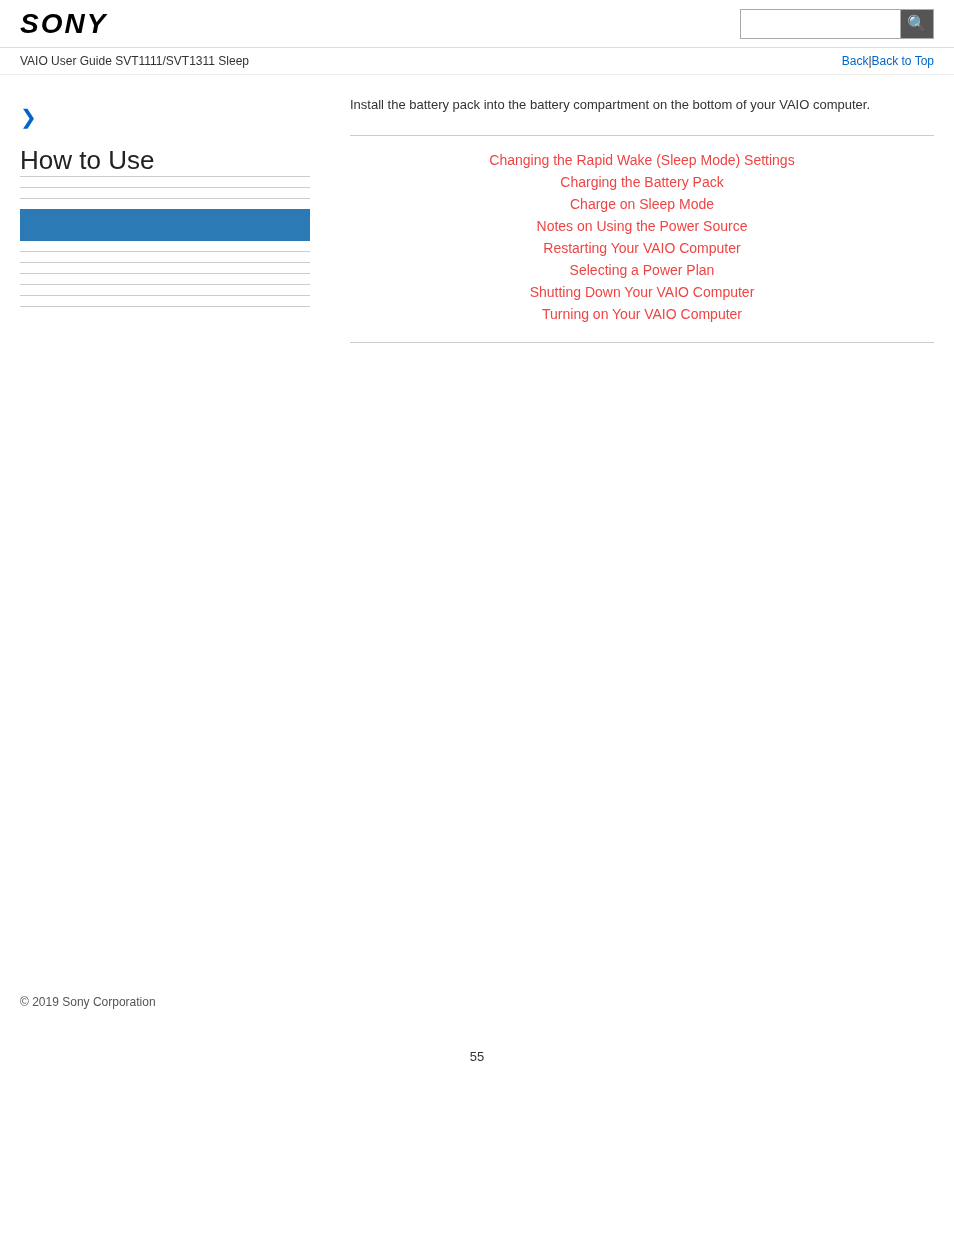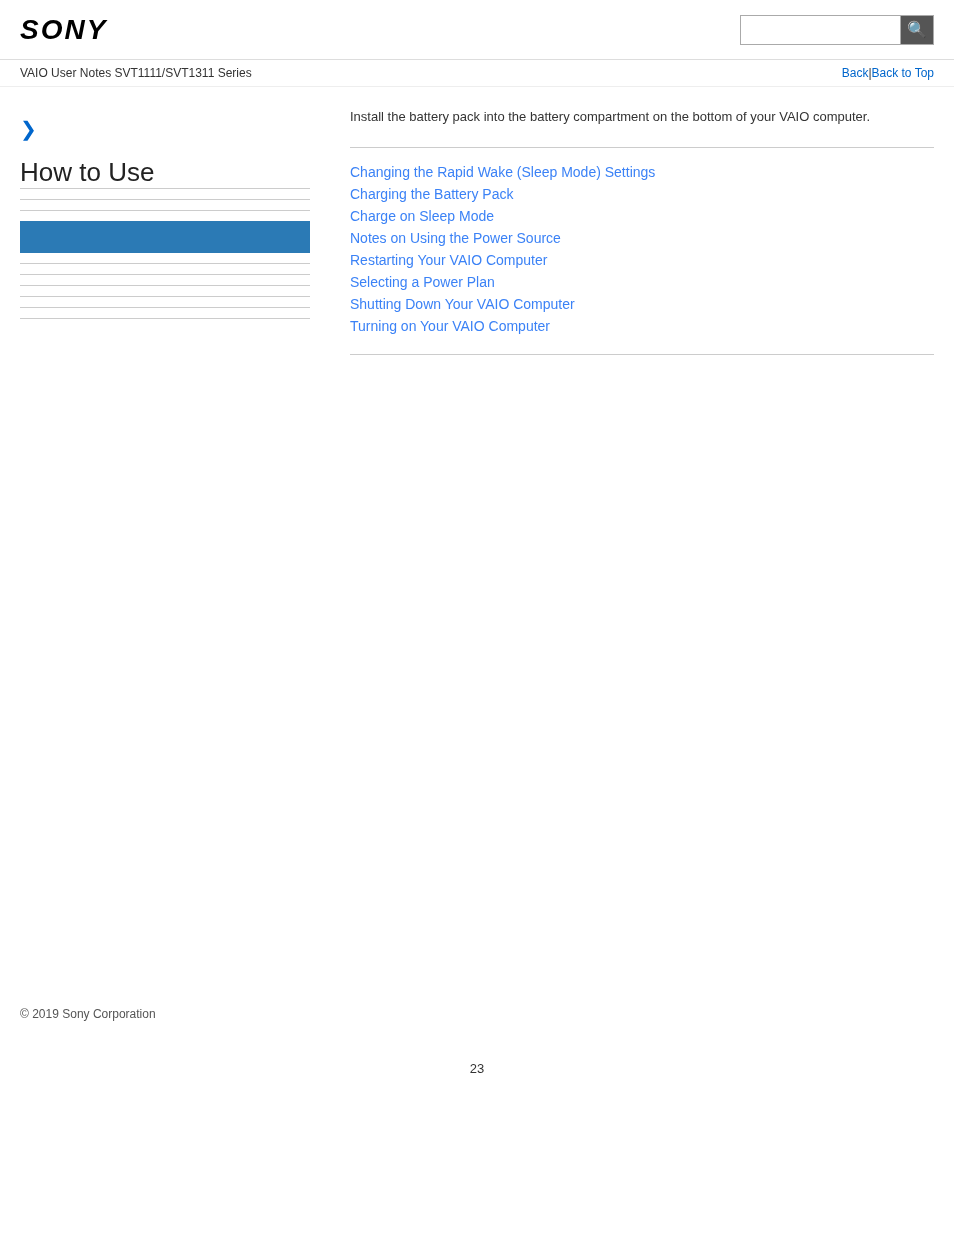--- a/index.html
+++ b/index.html
@@ -12,21 +12,21 @@
       min-height: 1235px;
     }
 
     
     .header {
       display: flex;
       align-items: center;
       justify-content: space-between;
       padding: 10px 20px;
       border-bottom: 1px solid #ddd;
-      height: 60px;
+      height: 48px;
     }
     .sony-logo {
       font-size: 28px;
       font-weight: 900;
       letter-spacing: 2px;
       color: #000;
       font-style: italic;
     }
     .search-container {
       display: flex;
@@ -120,25 +120,26 @@
       flex: 1;
       padding-left: 20px;
       border-left: none;
     }
 
     .content-section {
       margin-bottom: 20px;
     }
 
     .content-link {
-      color: #3b82f6;
+      color: #ef4444;
       text-decoration: none;
       font-size: 14px;
       display: block;
       margin-bottom: 4px;
+      text-align: center;
     }
 
     .content-heading {
       color: #2b7ab5;
       text-decoration: none;
       font-size: 15px;
       font-weight: normal;
       display: block;
       margin-bottom: 6px;
     }
@@ -191,21 +192,21 @@
   <div class="sony-logo">SONY</div>
   <div class="search-container">
     <input class="search-input" type="text" placeholder="" style="">
     <button class="search-button">
       <span>🔍</span>
     </button>
   </div>
 </div>
 
 <div class="breadcrumb-bar">
-  <span>VAIO User Notes SVT1111/SVT1311 Series</span>
+  <span>VAIO User Guide SVT1111/SVT1311 Sleep</span>
   <div class="breadcrumb-right">
     <a href="#">Back</a>
     <span class="separator">|</span>
     <a href="#">Back to Top</a>
   </div>
 </div>
 
 <div class="main-content">
 
   <div class="sidebar">
@@ -244,13 +245,13 @@
 
     <hr class="content-bottom-divider">
 
   </div>
 </div>
 
 <div class="footer">
   <span>© 2019 Sony Corporation</span>
 </div>
 
-<div class="page-number">23</div>
+<div class="page-number">55</div>
 
 </body></html>

